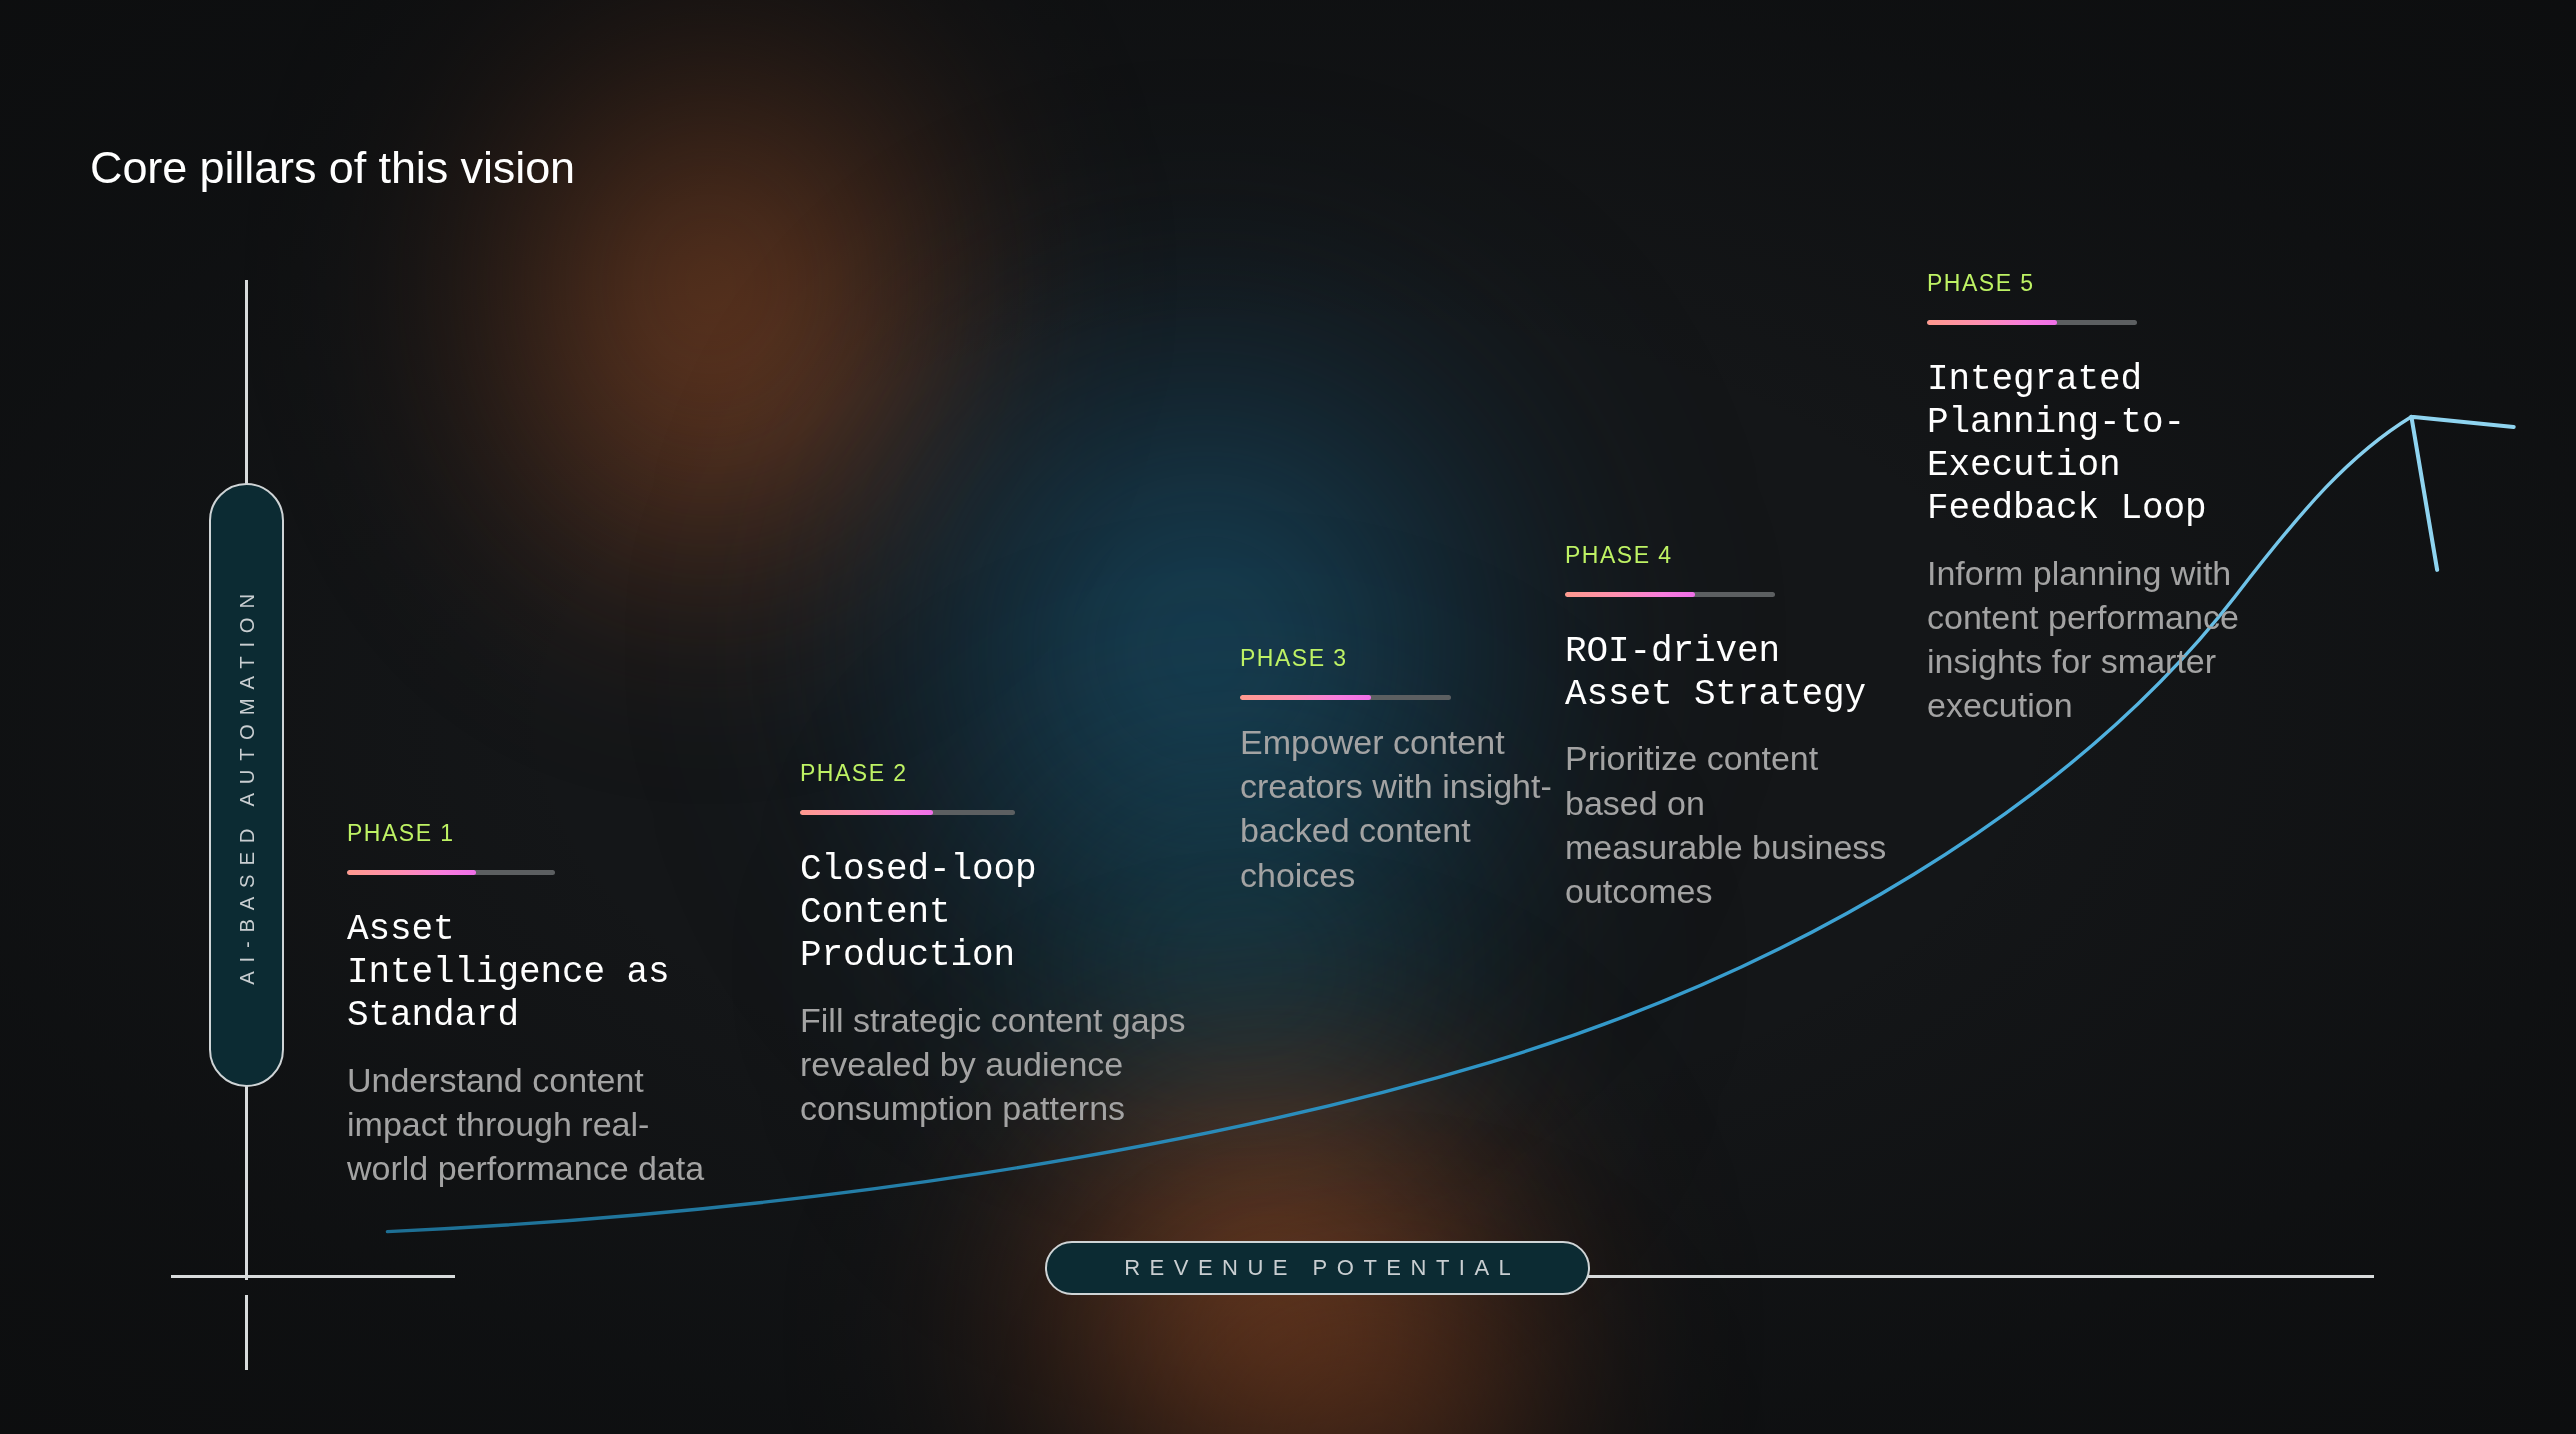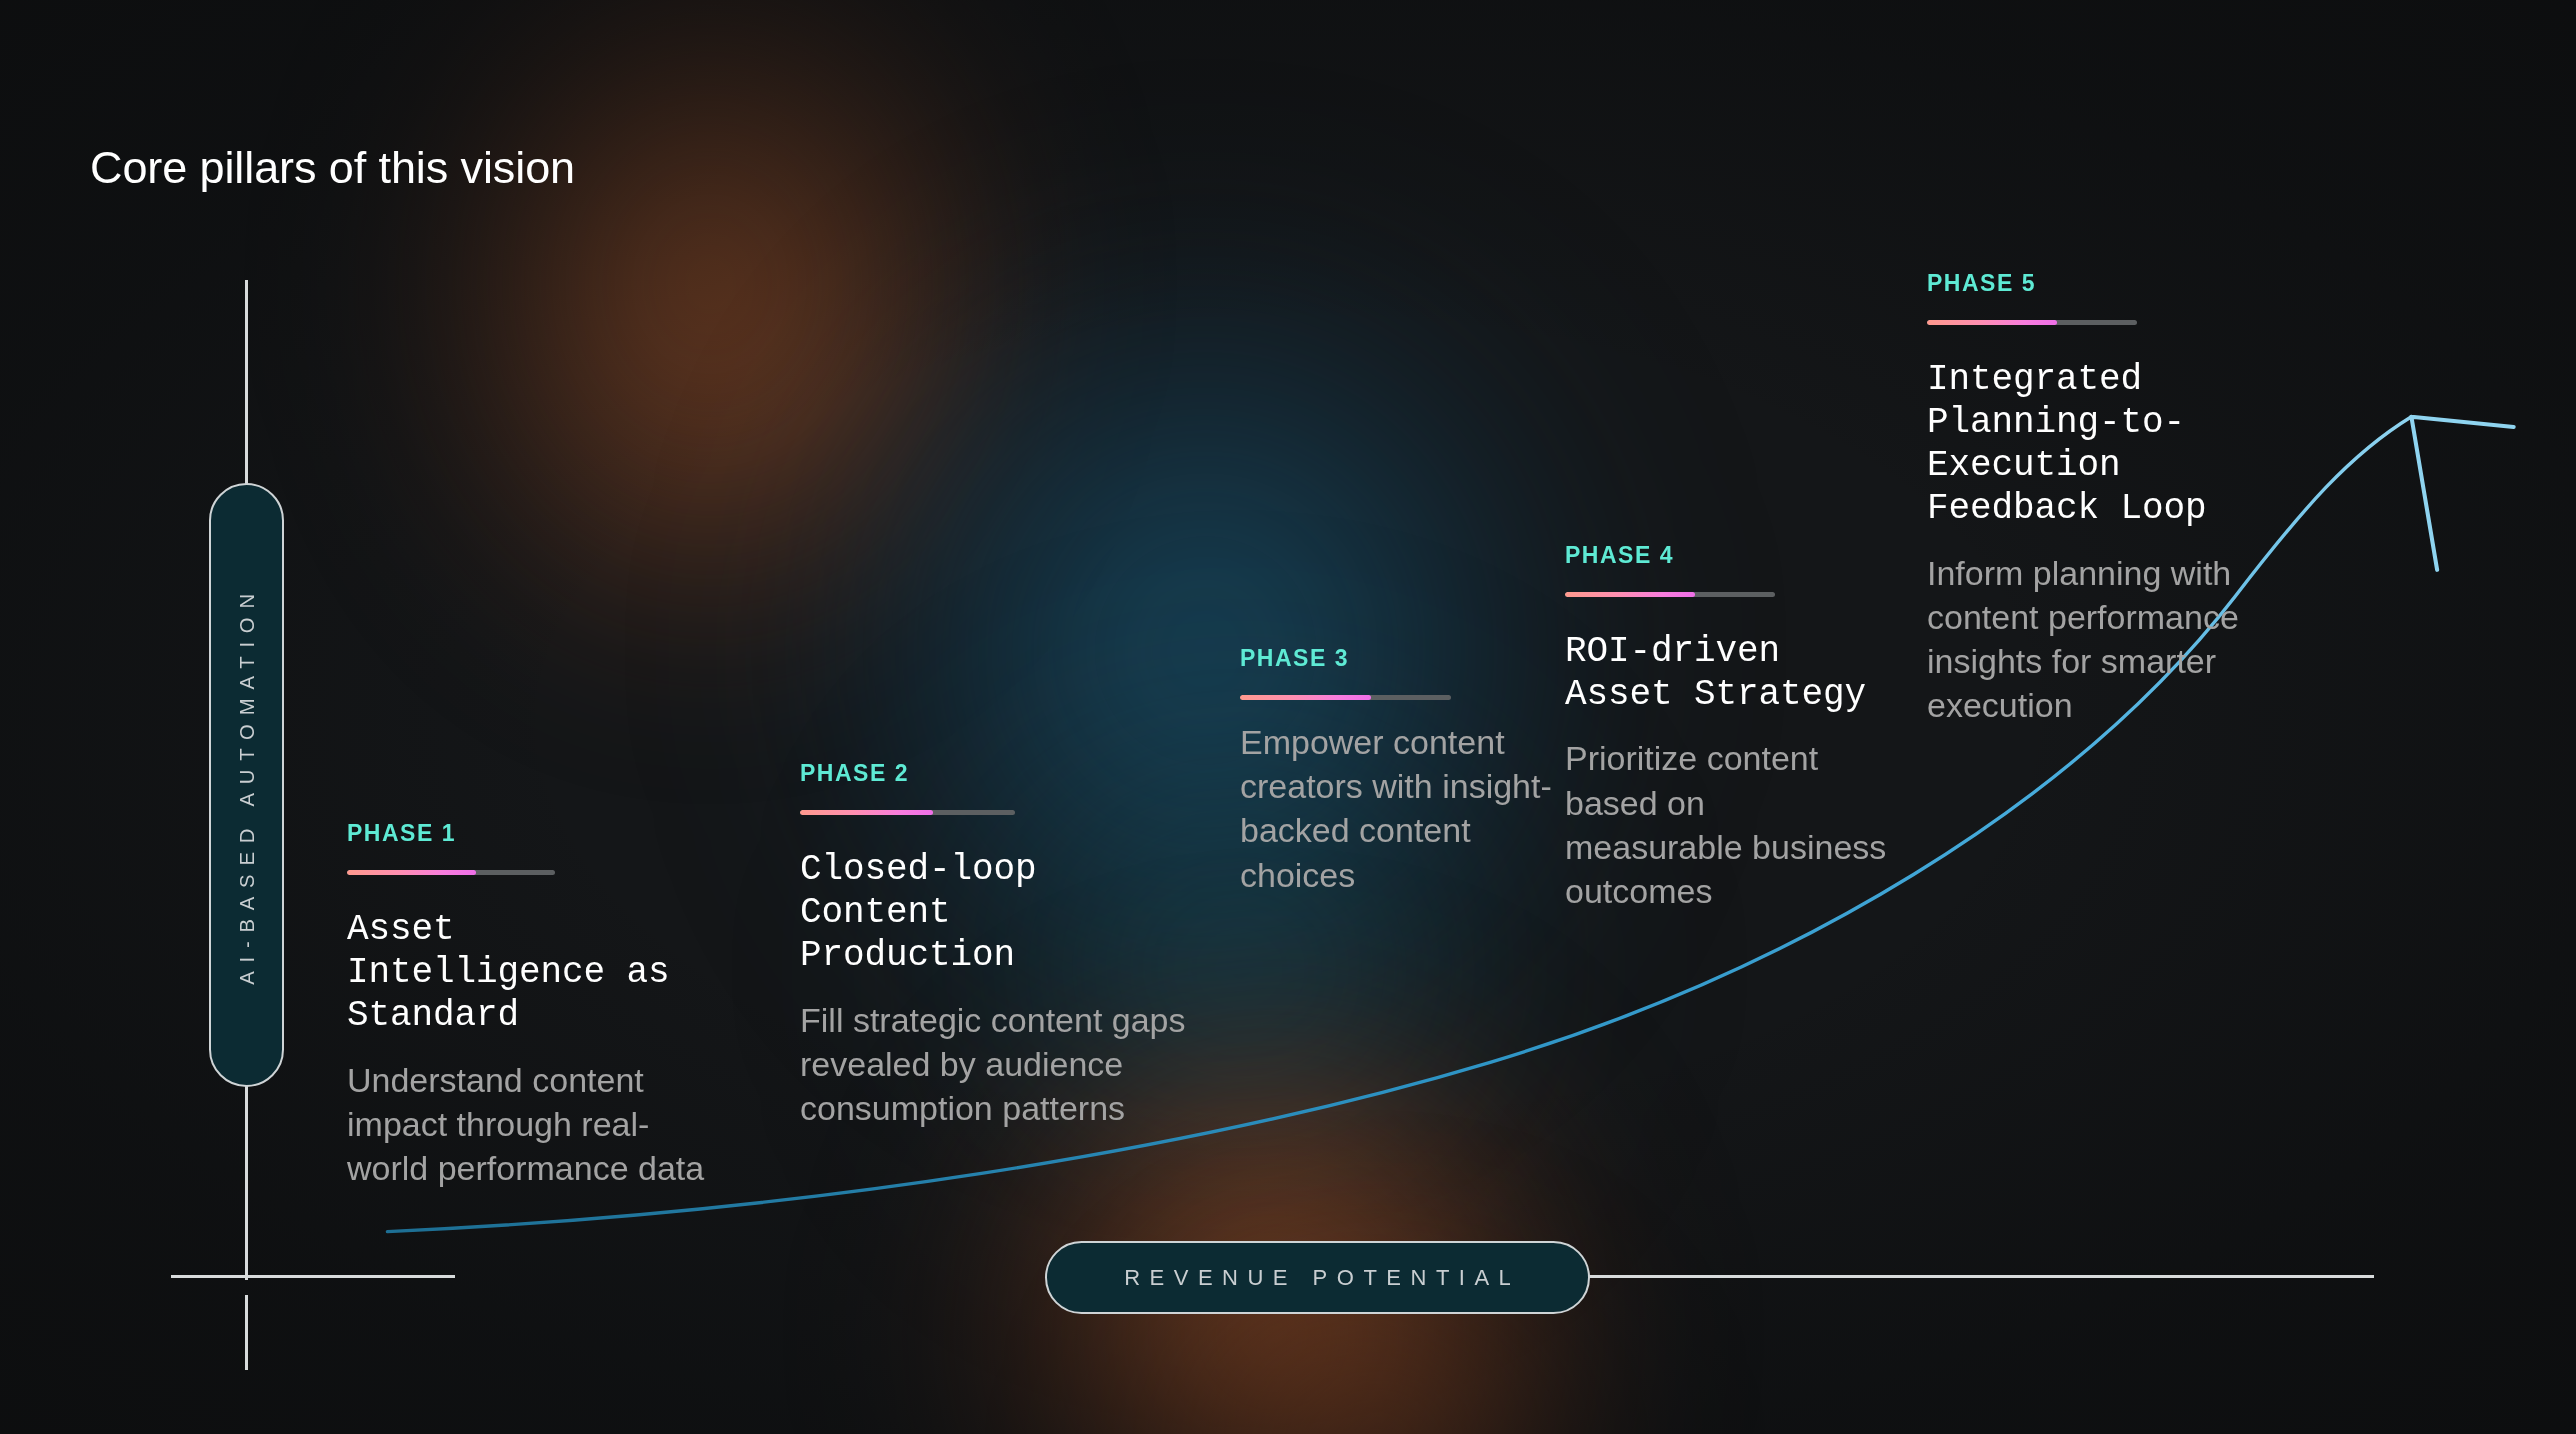--- a/index.html
+++ b/index.html
@@ -73,37 +73,37 @@
     border-radius:38px;
   }
   #y-axis-pill .pill-label{
     position:absolute;left:50%;top:50%;
     transform:translate(-50%,-50%) rotate(-90deg);
     white-space:nowrap;
     font-size:20.3px;color:#c9ced1;
     letter-spacing:8.8px;font-weight:300;
   }
   #x-axis-pill{
-    left:1045px;top:1241px;width:545px;height:73px;
+    left:1045px;top:1241px;width:545px;height:54px;
     border-radius:37px;
     display:flex;align-items:center;justify-content:center;
   }
   #x-axis-pill .pill-label{
     font-size:22px;color:#c9ced1;letter-spacing:9.5px;font-weight:300;
     white-space:nowrap;padding-left:9.5px;
   }
 
   
   #growth-curve{position:absolute;left:0;top:0;width:2576px;height:1435px;pointer-events:none;}
 
   
   .phase-card{position:absolute;}
   .phase-label{
-    font-size:23px;color:#5eead4;letter-spacing:1.5px;
-    font-weight:700;white-space:nowrap;
+    font-size:23px;color:#bef264;letter-spacing:1.5px;
+    font-weight:400;white-space:nowrap;
   }
   .phase-bar{
     position:relative;height:4.7px;margin-top:23px;border-radius:2.7px;overflow:hidden;
     background:#5c5f61;
   }
   .phase-bar-fill{
     position:absolute;left:0;top:0;height:100%;width:62%;
     background:linear-gradient(90deg,#ff9a8e 0%,#ff8fb0 40%,#f87ddd 75%,#ef6fe8 100%);
     border-radius:2.7px;
   }

